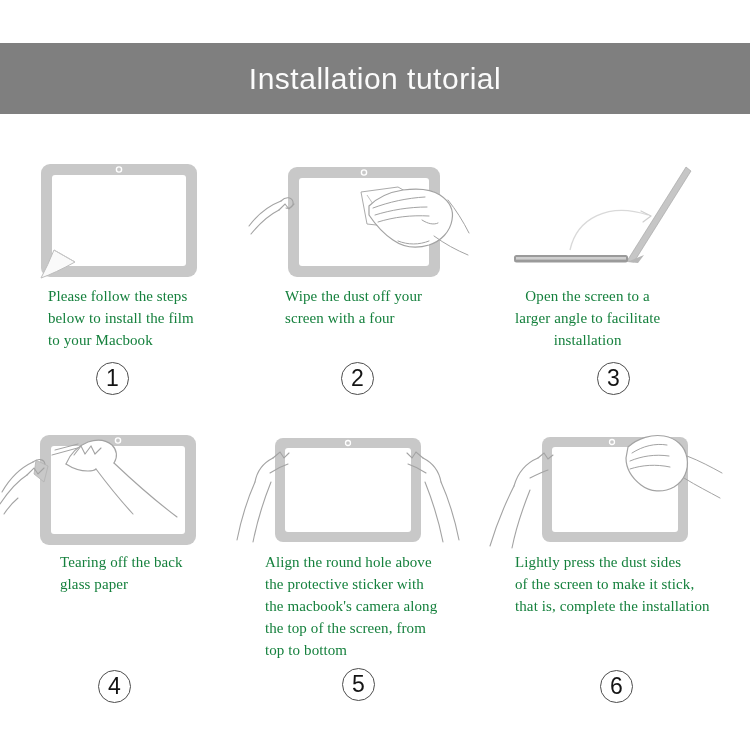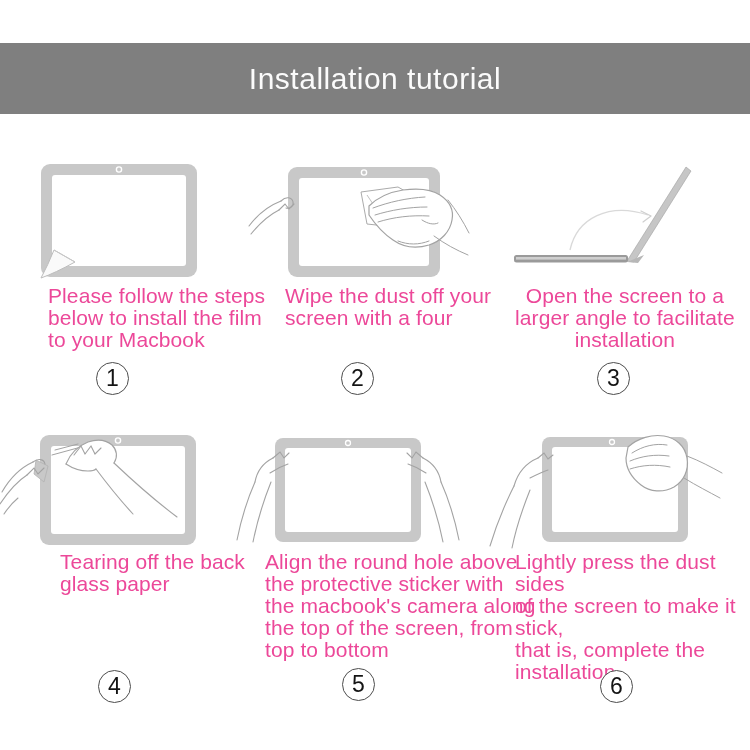--- a/index.html
+++ b/index.html
@@ -8,22 +8,22 @@
   .header{position:absolute;left:0;top:43px;width:750px;height:71px;background:#7f7f7f;
           display:flex;align-items:center;justify-content:center;}
   .header-title{color:#fbfbfb;font-size:30px;letter-spacing:.5px;}
   .illus{position:absolute;}
   .i1{left:40px;top:162px;width:158px;height:118px;}
   .i2{left:248px;top:162px;width:222px;height:118px;}
   .i3{left:505px;top:160px;width:200px;height:115px;}
   .i4{left:0px;top:428px;width:230px;height:124px;}
   .i5{left:225px;top:428px;width:248px;height:124px;}
   .i6{left:480px;top:428px;width:245px;height:124px;}
-  .step-text{position:absolute;white-space:pre-line;font-size:21px;line-height:22px;
-             color:#ec4899;letter-spacing:.1px;}
+  .step-text{position:absolute;white-space:pre-line;font-size:15px;line-height:22px;
+             color:#15803d;letter-spacing:.1px;font-family:Liberation Serif, serif;}
   .t1{left:48px;top:285px;} .t2{left:285px;top:285px;} .t3{left:515px;top:285px;text-align:center;}
   .t4{left:40px;top:551px;margin-left:20px;} .t5{left:265px;top:551px;} .t6{left:515px;top:551px;}
   .num-circle{position:absolute;width:31px;height:31px;border:1.6px solid #4d4d4d;
               border-radius:50%;display:flex;align-items:center;justify-content:center;
               font-size:23px;color:#141414;background:#fff;}
   .c1{left:96px;top:362px;} .c2{left:341px;top:362px;} .c3{left:597px;top:362px;}
   .c4{left:98px;top:670px;} .c5{left:342px;top:668px;} .c6{left:600px;top:670px;}
 </style>
 </head>
 <body>

